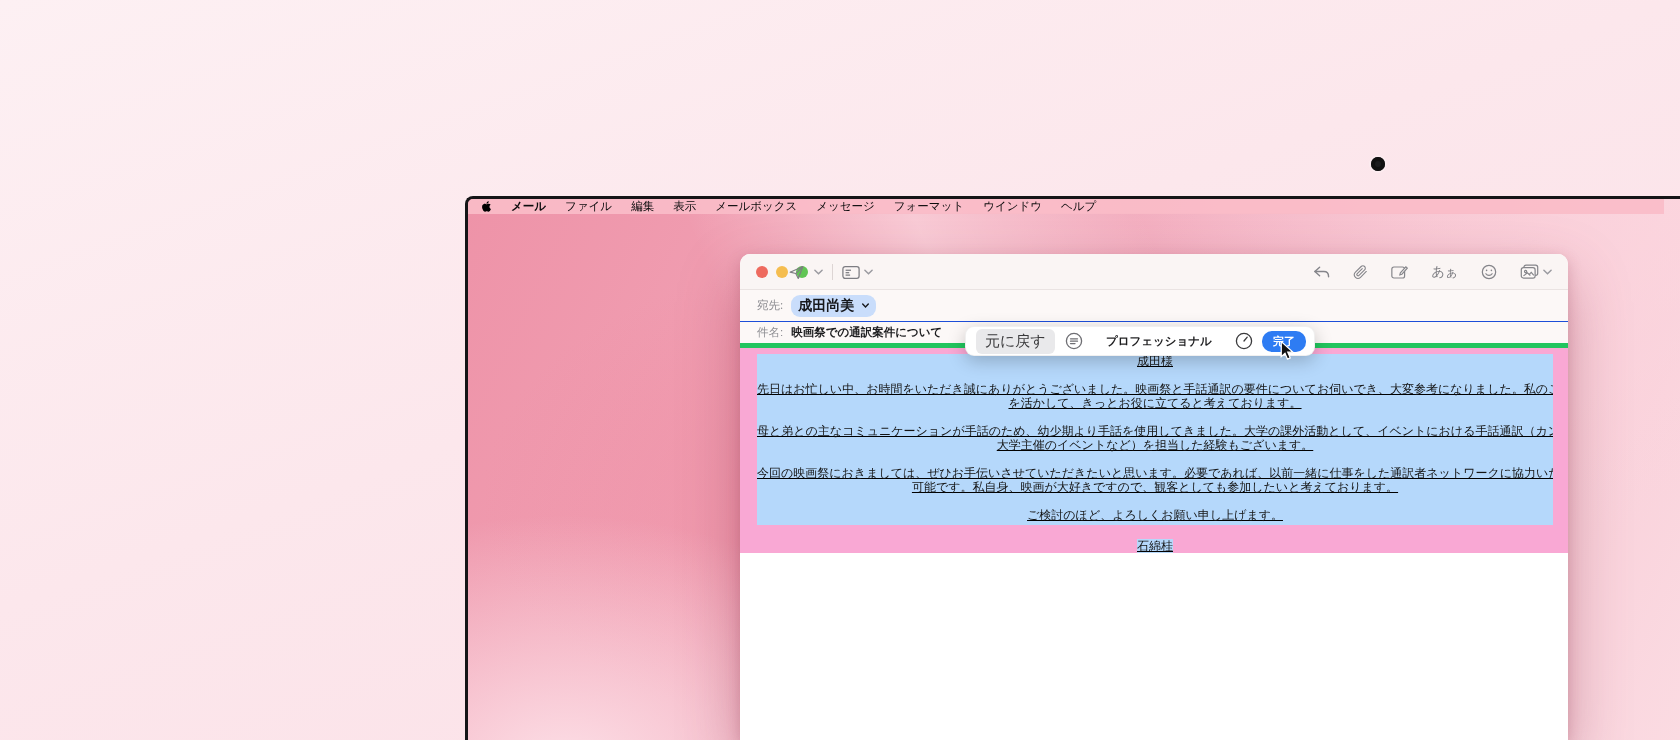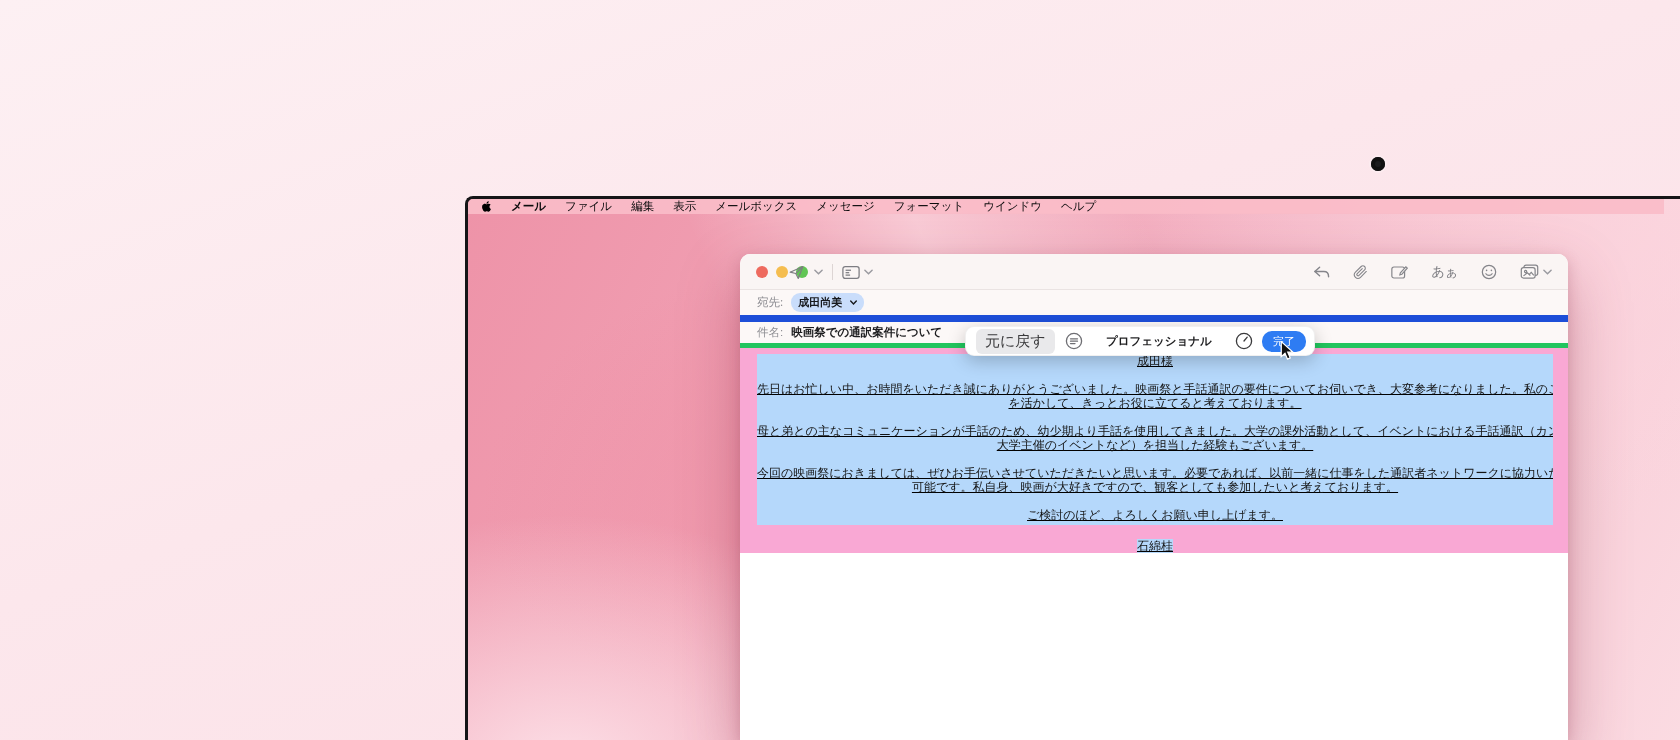--- a/index.html
+++ b/index.html
@@ -43,45 +43,45 @@
   .t-red{ background:#ee6a5f; } .t-yellow{ background:#f5bd4f; } .t-green{ background:#61c554; }
 
   .tb-left { position:absolute; left:48px; top:0; height:36px; display:flex; align-items:center; gap:9px; color:#7d7d82; }
   .tb-sep { width:1px; height:16px; background:#ddd5d4; }
   .tb-right { position:absolute; right:16px; top:0; height:36px; display:flex; align-items:center; gap:23px; color:#85858a; }
   .tb-btn { display:flex; align-items:center; gap:4px; cursor:default; }
   .fmt-label { font-size:13px; color:#7d7d82; letter-spacing:0; }
 
   
   .field-row { display:flex; align-items:center; padding:0 17px; background:#fcf8f7; }
-  .row-to { height:32px; border-bottom:7px solid #1d4ed8;font-family:Liberation Serif, serif; }
+  .row-to { height:32px; border-bottom:1px solid #1d4ed8;font-family:Liberation Serif, serif; }
   .row-subj { height:26px; border-bottom:5px solid #22c55e; }
   .field-label { font-size:11.5px; color:#8e8e93; margin-right:8px; }
   .chip { display:inline-flex; align-items:center; gap:8px; background:#c9ddfb; color:#16181c;
-    font-size:11px; font-weight:600; border-radius:9px; padding:2px 7px; }
+    font-size:14px; font-weight:600; border-radius:9px; padding:2px 7px; }
   .subject-text { font-size:11.5px; font-weight:700; color:#1c1c1e; }
 
   
   .mail-body { position:relative; padding:6px 15px 0 17px; background:#f9a8d4; cursor:text;text-decoration:underline; }
   .line { font-size:12px; line-height:14px; height:14px; white-space:nowrap; overflow:hidden;
     color:#141414; font-weight:500; }
   .hl-block { background:#b5d8fb; padding-bottom:3px; }
   .sig-line { margin-top:14px; }
   .sig-line .sig { background:#b5d8fb; }
 
   
   .wt-bar { position:absolute; left:965px; top:326px; width:350px; height:30px; z-index:5;
     background:#ffffff; border-radius:9px; border:1px solid rgba(0,0,0,0.06);
     box-shadow:0 5px 18px rgba(0,0,0,0.22); display:flex; align-items:center; padding:0 5px; }
   .wt-undo { background:#e9e9eb; color:#3a3a3c; font-size:15px; border-radius:6px;
     padding:3px 9px; margin-left:5px; white-space:nowrap; }
   .wt-icon { margin-left:10px; color:#6e6e73; display:flex; align-items:center; }
   .wt-style { flex:1; text-align:center; font-size:11.5px; font-weight:600; color:#1d1d1f; white-space:nowrap; }
   .wt-retry { margin-right:9px; color:#3a3a3c; display:flex; align-items:center; }
-  .wt-done { background:#2e7cf3; color:#ffffff; font-size:11px; font-weight:400;
+  .wt-done { background:#2e7cf3; color:#ffffff; font-size:11px; font-weight:700;
     border:none; border-radius:10px; padding:3px 11px; margin-right:3px; white-space:nowrap; cursor:pointer; }
 
   .cursor-arrow { position:absolute; left:1279px; top:341px; z-index:9; }
 
   svg { display:block; }
 </style>
 </head>
 <body>
 
 <div class="canvas">

